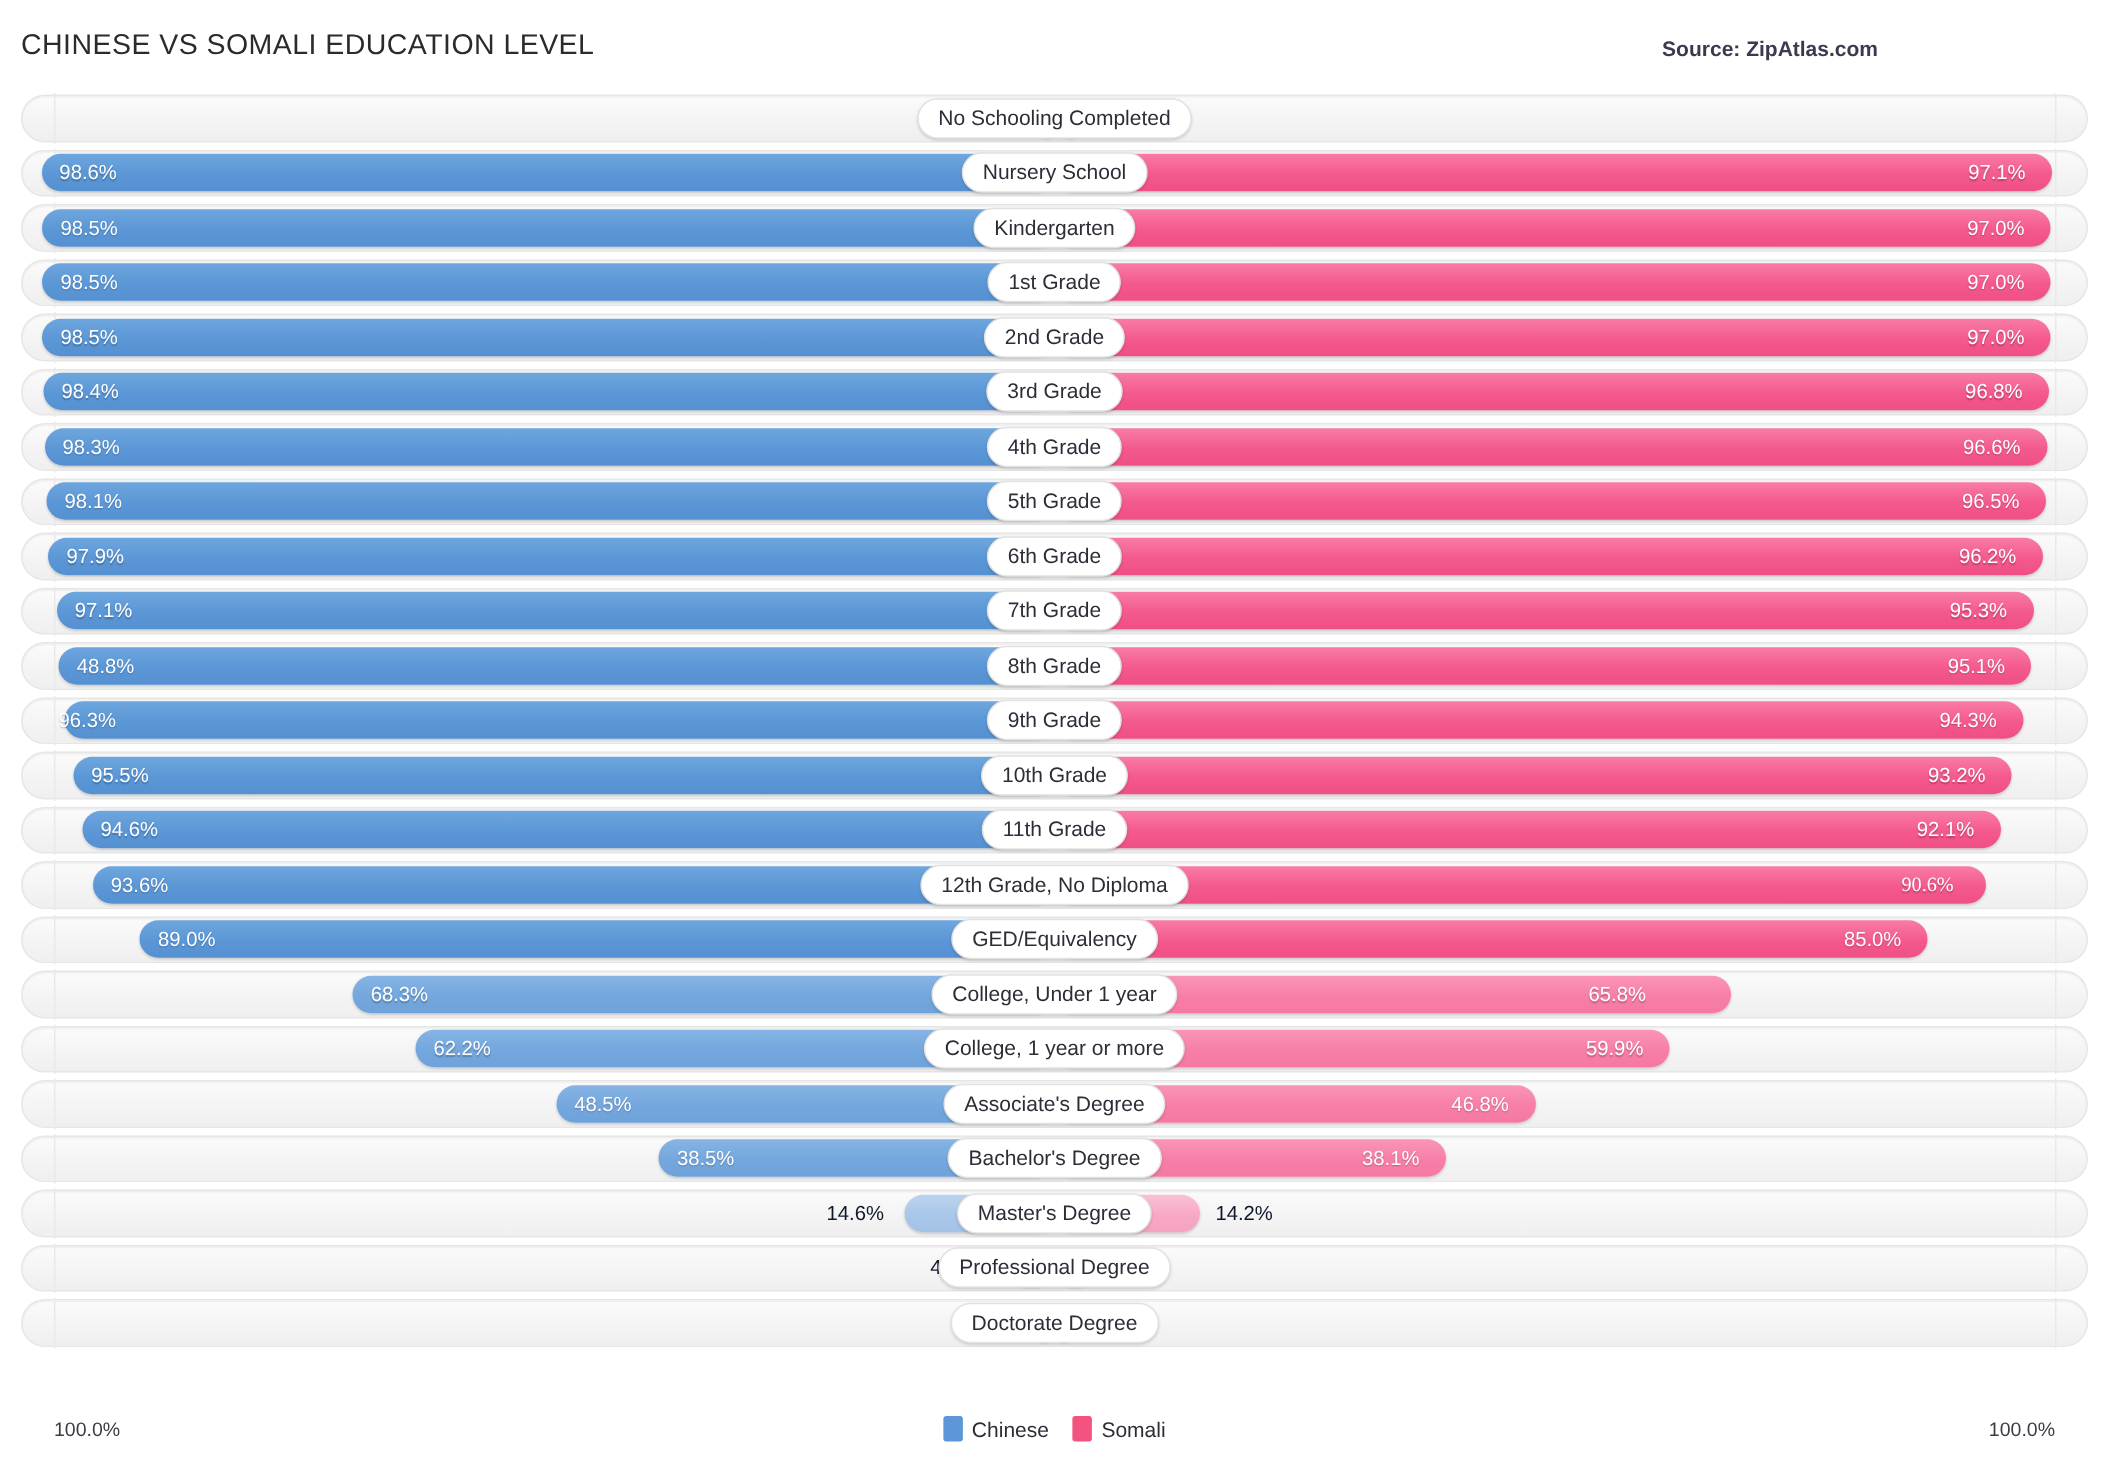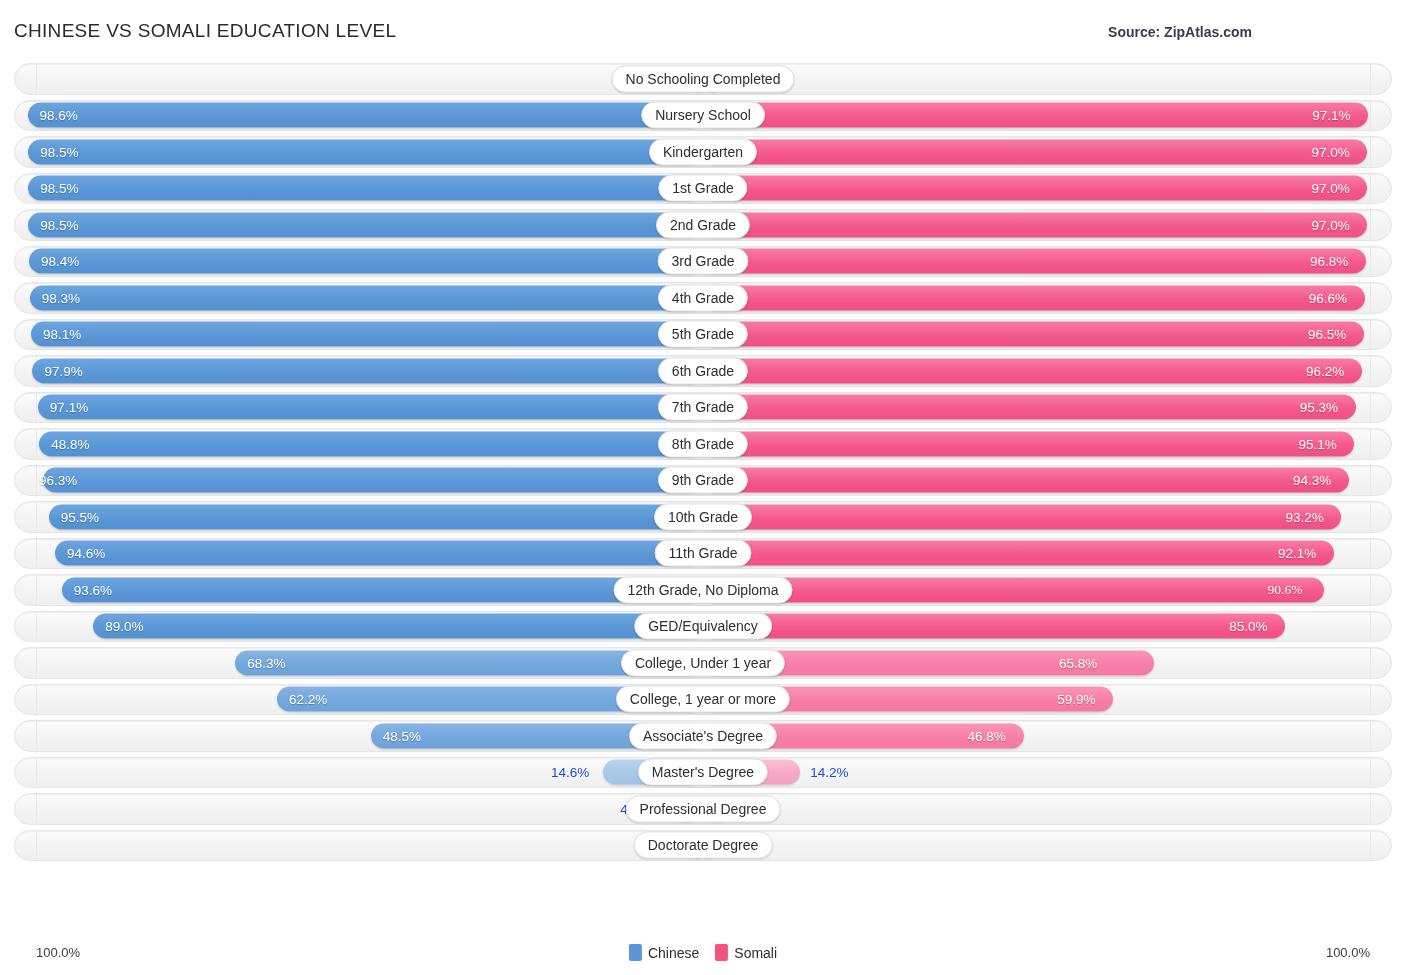--- a/index.html
+++ b/index.html
@@ -67,21 +67,21 @@
     background:linear-gradient(180deg,#fa95b8 0%,#f77ea8 55%,#f578a3 100%);
   }
 
   .vin{
     position:absolute;top:50%;transform:translateY(-50%);
     font-size:13.5px;color:#ffffff;white-space:nowrap;
     text-shadow:0 1px 1px rgba(0,0,0,.25);
   }
   .vout{
     position:absolute;top:50%;transform:translateY(-50%);
-    font-size:13.5px;color:#1d4ed8;white-space:nowrap;
+    font-size:13.5px;color:#0f172a;white-space:nowrap;
   }
 
   .catlabel{
     position:absolute;top:50%;left:50%;
     transform:translate(-50%,-50%);
     background:#ffffff;
     border:1px solid #e2e2e2;
     border-radius:14px;
     padding:4px 13px 5px 13px;
     font-size:14px;color:#2d2d38;white-space:nowrap;
@@ -339,20 +339,32 @@
           <div class="vin" style="left: 382.775px;">48.5%</div>
           <div class="vin" style="left: 967.58px;">46.8%</div>
         </div>
         <div class="catlabel">Associate's Degree</div>
       </div>
       <div class="row">
         <div class="track"></div>
         <div class="vrule" style="left: 36px;"></div>
         <div class="vrule" style="left: 1370px;"></div>
         <div class="barwrap">
+          <div class="bar left mid" style="left: 439.275px; width: 263.725px;"></div>
+          <div class="bar right mid" style="left: 703px; width: 260.985px;"></div>
+          <div class="vin" style="left: 451.275px;">38.5%</div>
+          <div class="vin" style="left: 907.985px;">38.1%</div>
+        </div>
+        <div class="catlabel">Bachelor's Degree</div>
+      </div>
+      <div class="row">
+        <div class="track"></div>
+        <div class="vrule" style="left: 36px;"></div>
+        <div class="vrule" style="left: 1370px;"></div>
+        <div class="barwrap">
           <div class="bar left lite" style="left: 602.99px; width: 100.01px;"></div>
           <div class="bar right lite" style="left: 703px; width: 97.27px;"></div>
           <div class="vout" style="left: 550.99px;">14.6%</div>
           <div class="vout" style="left: 810.27px;">14.2%</div>
         </div>
         <div class="catlabel">Master's Degree</div>
       </div>
       <div class="row">
         <div class="track"></div>
         <div class="vrule" style="left: 36px;"></div>

